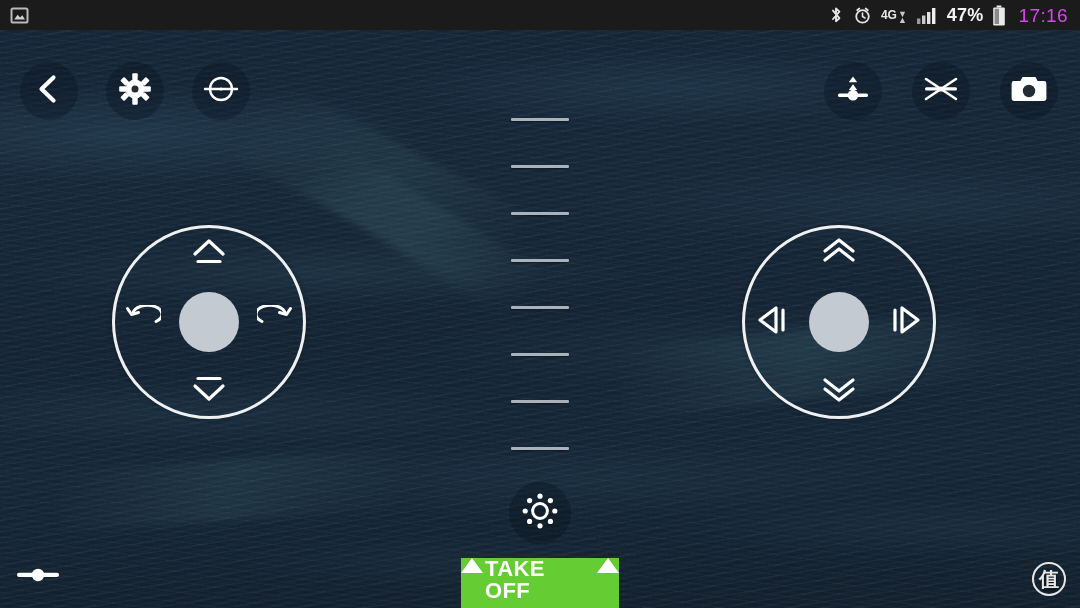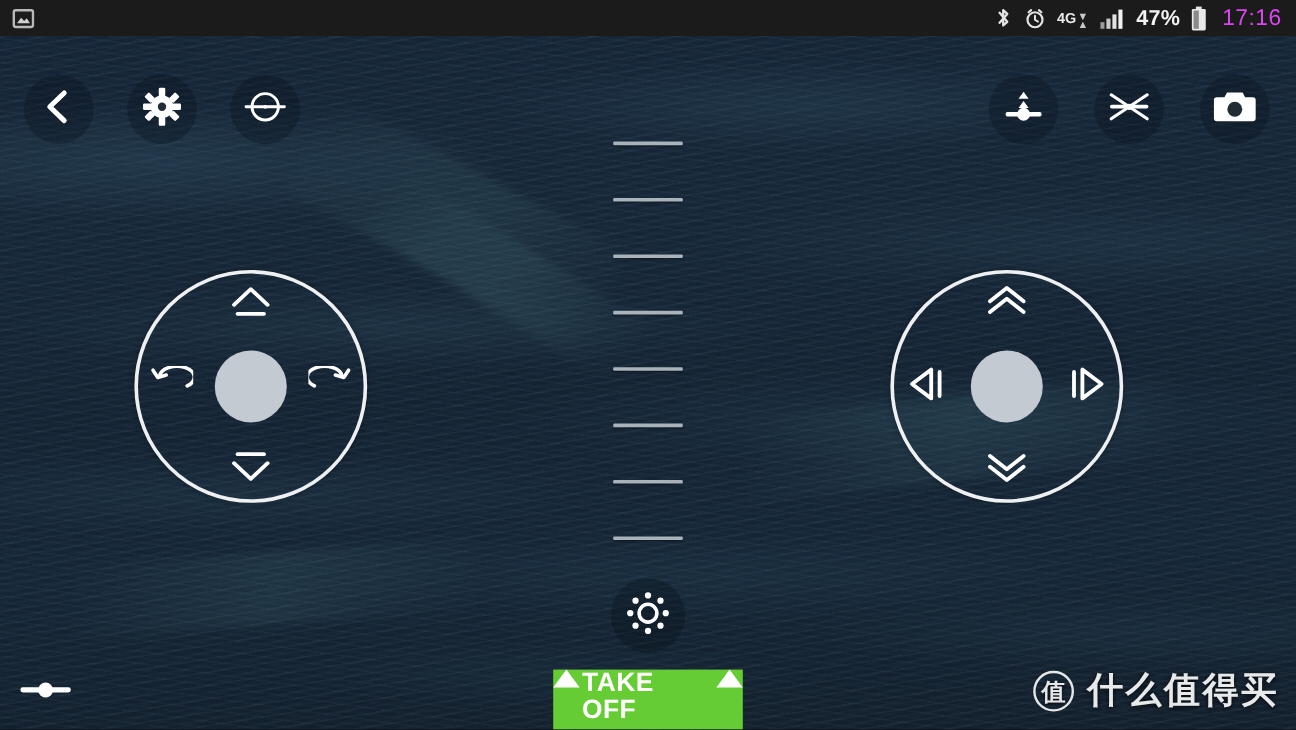--- a/index.html
+++ b/index.html
@@ -469,16 +469,15 @@
     <span>
       <svg width="46" height="16" viewBox="0 0 46 16">
         <rect x="2" y="5.8" width="42" height="4.2" rx="2" fill="#ffffff"></rect>
         <circle cx="23" cy="8" r="6.2" fill="#ffffff"></circle>
       </svg>
     </span>
   </div>
 
   <div class="watermark">
     <span class="wm-logo">值</span>
-    <span class="wm-text">什么值得买</span>
   </div>
 
 </div>
 
 </body></html>

